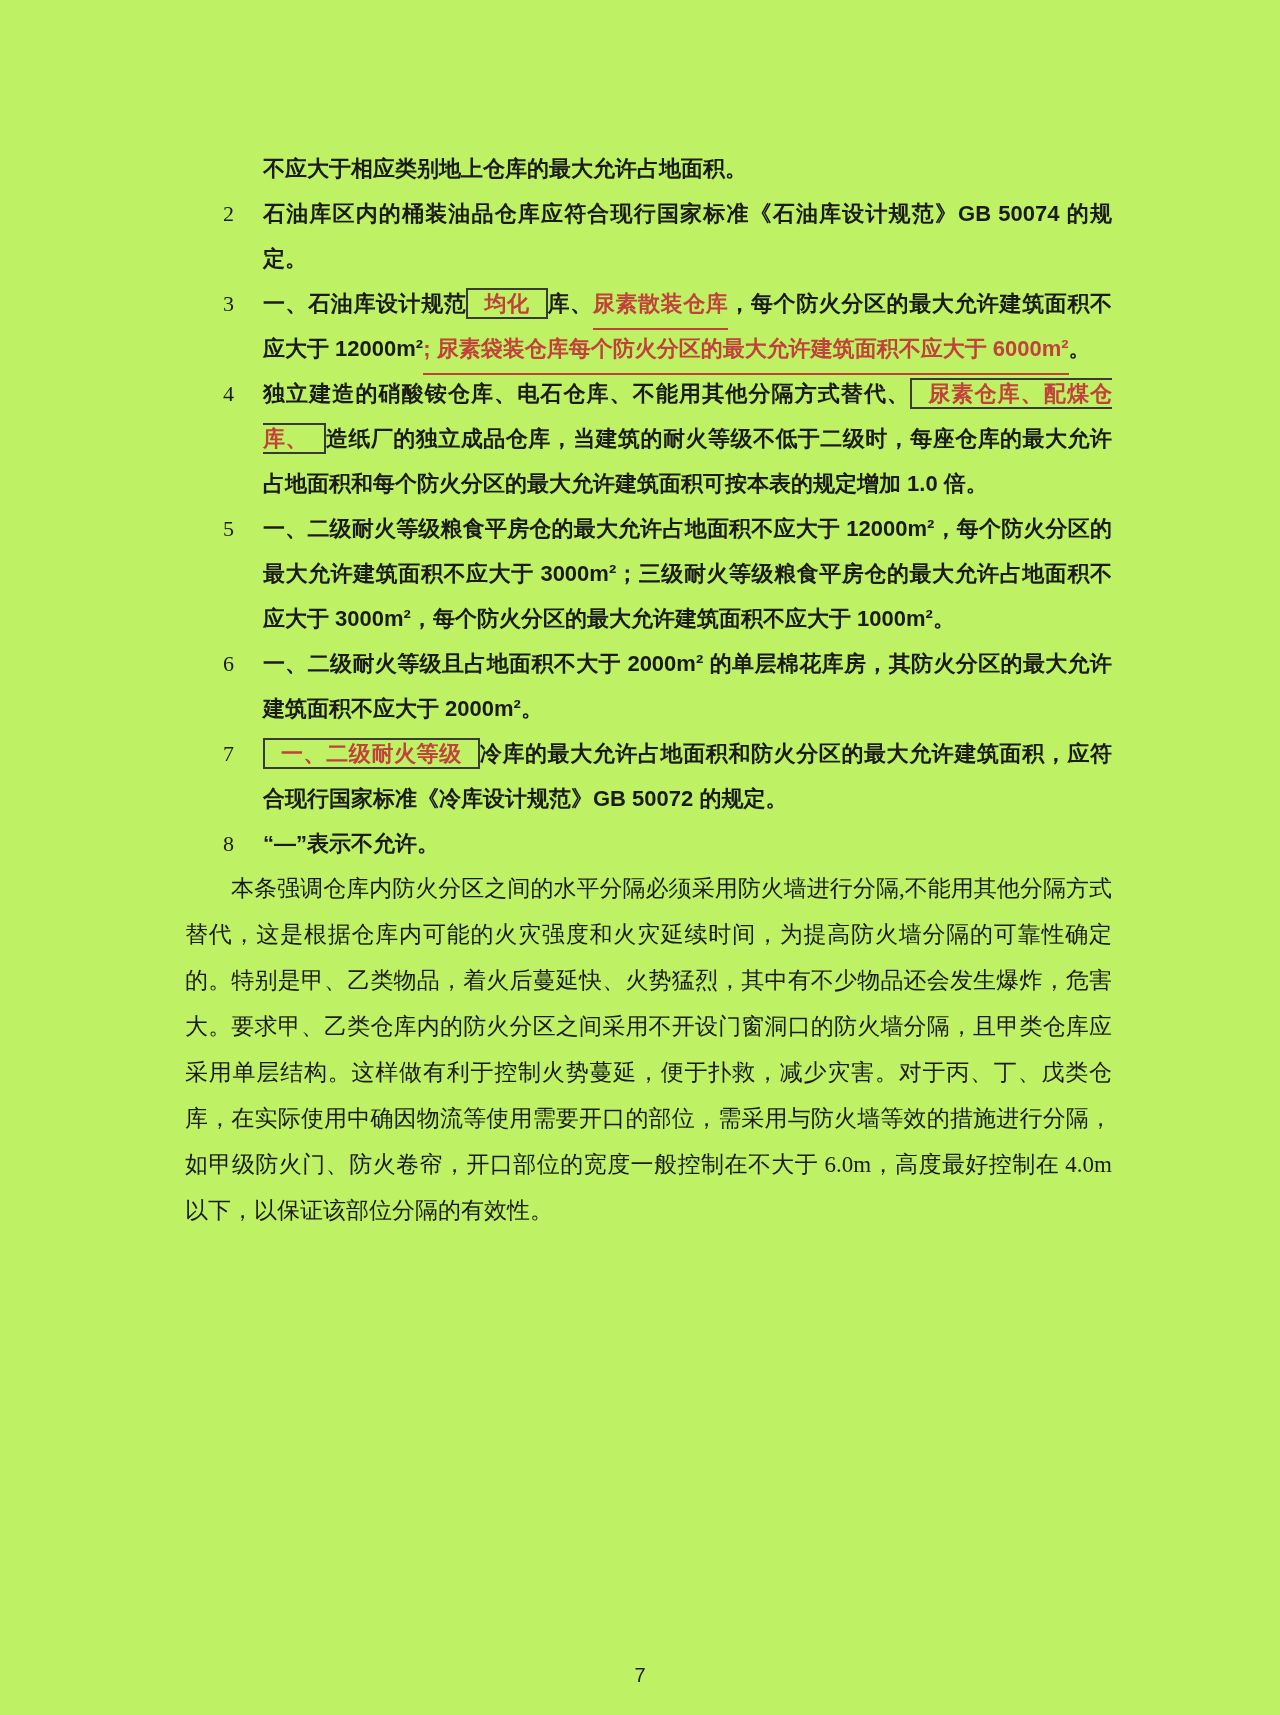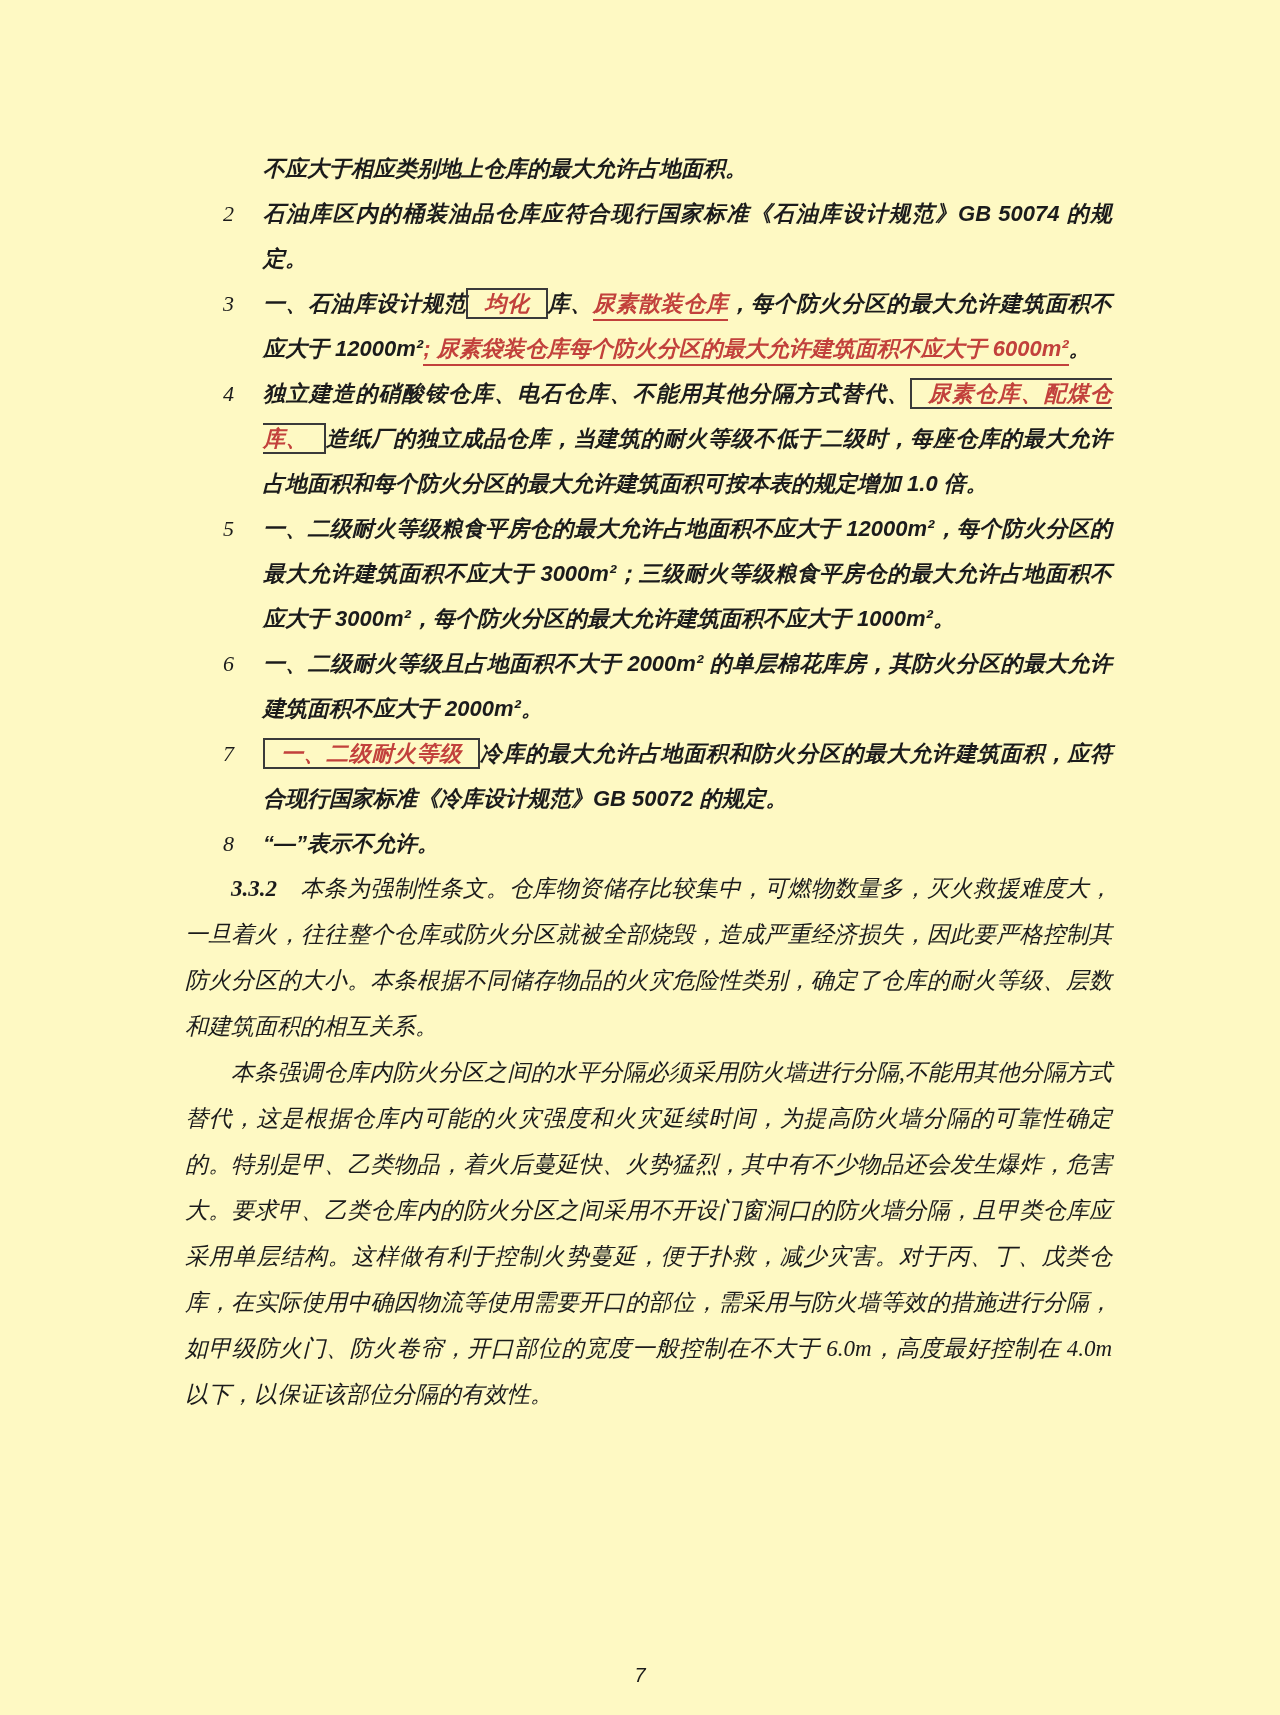--- a/index.html
+++ b/index.html
@@ -5,24 +5,23 @@
   :root{
     --red:#c2413c;
     --box-border:#3a3a3a;
     --ink:#1b1b1b;
   }
   html,body{margin:0;padding:0;background:#ffffff;}
   .page{
     position:relative;
     width:1280px;
     height:1715px;
-    background:#fef9c3;
+    background:#bef264;
     overflow:hidden;
     color:var(--ink);
-    font-style:italic;
   }
   .content{
     position:absolute;
     left:185px;
     right:168px;
     top:146px;
   }
   
   .notes{
     font-family:"Liberation Sans",sans-serif;
@@ -40,21 +39,21 @@
     left:38px;
     top:0;
     font-family:"Liberation Serif",serif;
     font-weight:400;
   }
   .seg{white-space:pre-wrap;}
   .seg-plain{}
   .seg-redu{
     color:var(--red);
     border-bottom:2px solid var(--red);
-    padding-bottom:3px;
+    padding-bottom:12px;
   }
   .seg-box{
     color:var(--red);
     border:2px solid var(--box-border);
     padding:1px 16px;
   }
   
   .expl-heading{
     font-family:"Liberation Sans",sans-serif;
     font-weight:700;
@@ -93,19 +92,18 @@
         <div class="note-item"><span class="note-no">2</span><span class="seg seg-plain">石油库区内的桶装油品仓库应符合现行国家标准《石油库设计规范》GB 50074 的规定。</span></div>
         <div class="note-item"><span class="note-no">3</span><span class="seg seg-plain">一、石油库设计规范</span><span class="seg seg-box">均化</span><span class="seg seg-plain">库、</span><span class="seg seg-redu">尿素散装仓库</span><span class="seg seg-plain">，每个防火分区的最大允许建筑面积不应大于 12000m²</span><span class="seg seg-redu">; 尿素袋装仓库每个防火分区的最大允许建筑面积不应大于 6000m²</span><span class="seg seg-plain">。</span></div>
         <div class="note-item"><span class="note-no">4</span><span class="seg seg-plain">独立建造的硝酸铵仓库、电石仓库、不能用其他分隔方式替代、</span><span class="seg seg-box">尿素仓库、配煤仓库、</span><span class="seg seg-plain">造纸厂的独立成品仓库，当建筑的耐火等级不低于二级时，每座仓库的最大允许占地面积和每个防火分区的最大允许建筑面积可按本表的规定增加 1.0 倍。</span></div>
         <div class="note-item"><span class="note-no">5</span><span class="seg seg-plain">一、二级耐火等级粮食平房仓的最大允许占地面积不应大于 12000m²，每个防火分区的最大允许建筑面积不应大于 3000m²；三级耐火等级粮食平房仓的最大允许占地面积不应大于 3000m²，每个防火分区的最大允许建筑面积不应大于 1000m²。</span></div>
         <div class="note-item"><span class="note-no">6</span><span class="seg seg-plain">一、二级耐火等级且占地面积不大于 2000m² 的单层棉花库房，其防火分区的最大允许建筑面积不应大于 2000m²。</span></div>
         <div class="note-item"><span class="note-no">7</span><span class="seg seg-box">一、二级耐火等级</span><span class="seg seg-plain">冷库的最大允许占地面积和防火分区的最大允许建筑面积，应符合现行国家标准《冷库设计规范》GB 50072 的规定。</span></div>
         <div class="note-item"><span class="note-no">8</span><span class="seg seg-plain">“—”表示不允许。</span></div>
       </div>
     <div class="expl">
       <div>
-          <p><span class="seg seg-bold">3.3.2</span><span class="seg seg-plain">　本条为强制性条文。仓库物资储存比较集中，可燃物数量多，灭火救援难度大，一旦着火，往往整个仓库或防火分区就被全部烧毁，造成严重经济损失，因此要严格控制其防火分区的大小。本条根据不同储存物品的火灾危险性类别，确定了仓库的耐火等级、层数和建筑面积的相互关系。</span></p>
           <p><span class="seg seg-plain">本条强调仓库内防火分区之间的水平分隔必须采用防火墙进行分隔,不能用其他分隔方式替代，这是根据仓库内可能的火灾强度和火灾延续时间，为提高防火墙分隔的可靠性确定的。特别是甲、乙类物品，着火后蔓延快、火势猛烈，其中有不少物品还会发生爆炸，危害大。要求甲、乙类仓库内的防火分区之间采用不开设门窗洞口的防火墙分隔，且甲类仓库应采用单层结构。这样做有利于控制火势蔓延，便于扑救，减少灾害。对于丙、丁、戊类仓库，在实际使用中确因物流等使用需要开口的部位，需采用与防火墙等效的措施进行分隔，如甲级防火门、防火卷帘，开口部位的宽度一般控制在不大于 6.0m，高度最好控制在 4.0m 以下，以保证该部位分隔的有效性。</span></p>
         </div>
     </div>
   </div>
   <div class="page-number">7</div>
 </div>
 
 </body></html>

